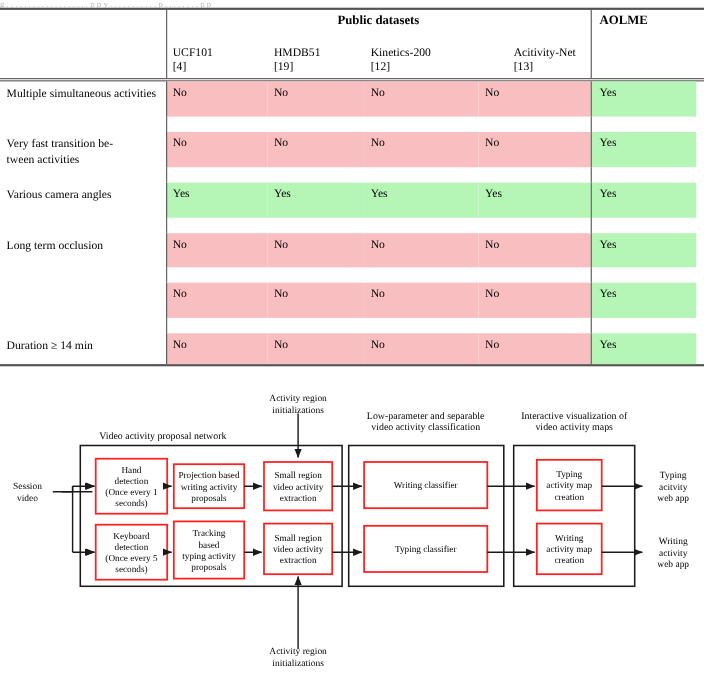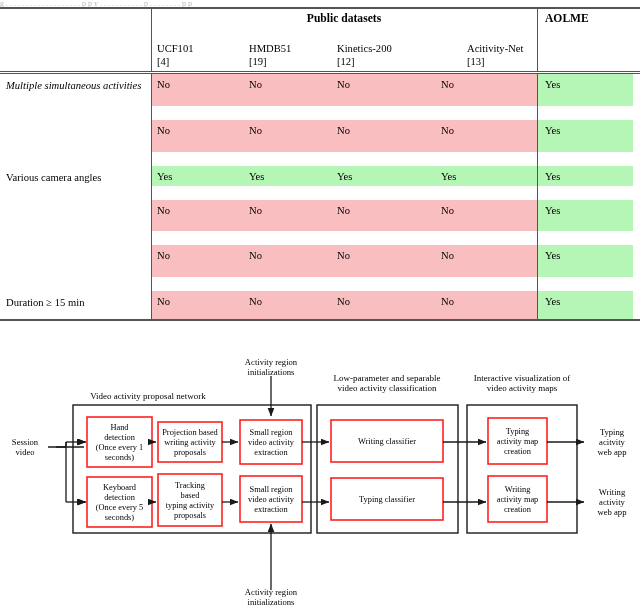--- a/index.html
+++ b/index.html
@@ -25,21 +25,21 @@
       font-weight:bold;font-size:11.6px;}
   .hdr-aolme{position:absolute;left:545px;top:3px;font-weight:bold;font-size:11.6px;}
   .hdr-ds{position:absolute;top:33px;font-size:10.6px;line-height:13px;}
   .hdr-ds .ref{display:block;}
 
   .body{position:relative;width:640px;}
   .rowgrp{position:relative;width:640px;}
   .rowgrp .vline{position:absolute;top:0;bottom:0;width:1px;background:#545454;}
   .band{position:absolute;height:100%;top:0;}
   .label{position:absolute;left:6px;top:5px;width:142px;font-size:10.6px;line-height:13.5px;}
-  .label.just{text-align:justify;text-align-last:left;font-style:italic;}
+  .label.just{text-align:justify;text-align-last:left;}
   .cellval{position:absolute;top:5px;font-size:10.6px;}
   .gap{position:relative;width:640px;}
   .gap .vline{position:absolute;top:0;bottom:0;width:1px;background:#545454;}
 
   
   .diagram{position:absolute;left:0;top:352px;width:640px;height:260px;
       font-family:"Liberation Serif",serif;}
   .diagram svg{display:block;}
   .nodeTxt{font-family:"Liberation Serif",serif;font-size:8.4px;fill:#000;}
   .groupTxt{font-family:"Liberation Serif",serif;font-size:9px;fill:#000;}
@@ -103,31 +103,32 @@
           <div class="vline" style="left: 537px;"></div>
         </div>
         <div class="rowgrp" style="height: 32px;">
           <div class="band" style="left: 151px; width: 92px; background: rgb(249, 190, 192);"></div>
           <div class="band" style="left: 243px; width: 88px; background: rgb(249, 190, 192);"></div>
           <div class="band" style="left: 331px; width: 104px; background: rgb(249, 190, 192);"></div>
           <div class="band" style="left: 435px; width: 102px; background: rgb(249, 190, 192);"></div>
           <div class="band" style="left: 538px; width: 95px; background: rgb(181, 245, 182);"></div>
           <div class="vline" style="left: 151px;"></div>
           <div class="vline" style="left: 537px;"></div>
-          <div class="cellval" style="left: 157px;">No</div>
-          <div class="cellval" style="left: 249px;">No</div>
-          <div class="cellval" style="left: 337px;">No</div>
-          <div class="cellval" style="left: 441px;">No</div>
-          <div class="cellval" style="left: 545px;">Yes</div>
-        </div>
-        <div class="gap" style="height: 14px;">
-          <div class="vline" style="left: 151px;"></div>
-          <div class="vline" style="left: 537px;"></div>
-        </div>
-        <div class="rowgrp" style="height: 20px;">
+          <div class="label just">Very fast transition be-<br>tween activities</div>
+          <div class="cellval" style="left: 157px;">No</div>
+          <div class="cellval" style="left: 249px;">No</div>
+          <div class="cellval" style="left: 337px;">No</div>
+          <div class="cellval" style="left: 441px;">No</div>
+          <div class="cellval" style="left: 545px;">Yes</div>
+        </div>
+        <div class="gap" style="height: 14px;">
+          <div class="vline" style="left: 151px;"></div>
+          <div class="vline" style="left: 537px;"></div>
+        </div>
+        <div class="rowgrp" style="height: 32px;">
           <div class="band" style="left: 151px; width: 92px; background: rgb(181, 245, 182);"></div>
           <div class="band" style="left: 243px; width: 88px; background: rgb(181, 245, 182);"></div>
           <div class="band" style="left: 331px; width: 104px; background: rgb(181, 245, 182);"></div>
           <div class="band" style="left: 435px; width: 102px; background: rgb(181, 245, 182);"></div>
           <div class="band" style="left: 538px; width: 95px; background: rgb(181, 245, 182);"></div>
           <div class="vline" style="left: 151px;"></div>
           <div class="vline" style="left: 537px;"></div>
           <div class="label">Various camera angles</div>
           <div class="cellval" style="left: 157px;">Yes</div>
           <div class="cellval" style="left: 249px;">Yes</div>
@@ -140,20 +141,21 @@
           <div class="vline" style="left: 537px;"></div>
         </div>
         <div class="rowgrp" style="height: 31px;">
           <div class="band" style="left: 151px; width: 92px; background: rgb(249, 190, 192);"></div>
           <div class="band" style="left: 243px; width: 88px; background: rgb(249, 190, 192);"></div>
           <div class="band" style="left: 331px; width: 104px; background: rgb(249, 190, 192);"></div>
           <div class="band" style="left: 435px; width: 102px; background: rgb(249, 190, 192);"></div>
           <div class="band" style="left: 538px; width: 95px; background: rgb(181, 245, 182);"></div>
           <div class="vline" style="left: 151px;"></div>
           <div class="vline" style="left: 537px;"></div>
+          <div class="label">Long term occlusion</div>
           <div class="cellval" style="left: 157px;">No</div>
           <div class="cellval" style="left: 249px;">No</div>
           <div class="cellval" style="left: 337px;">No</div>
           <div class="cellval" style="left: 441px;">No</div>
           <div class="cellval" style="left: 545px;">Yes</div>
         </div>
         <div class="gap" style="height: 14px;">
           <div class="vline" style="left: 151px;"></div>
           <div class="vline" style="left: 537px;"></div>
         </div>
@@ -176,21 +178,21 @@
           <div class="vline" style="left: 537px;"></div>
         </div>
         <div class="rowgrp" style="height: 28px;">
           <div class="band" style="left: 151px; width: 92px; background: rgb(249, 190, 192);"></div>
           <div class="band" style="left: 243px; width: 88px; background: rgb(249, 190, 192);"></div>
           <div class="band" style="left: 331px; width: 104px; background: rgb(249, 190, 192);"></div>
           <div class="band" style="left: 435px; width: 102px; background: rgb(249, 190, 192);"></div>
           <div class="band" style="left: 538px; width: 95px; background: rgb(181, 245, 182);"></div>
           <div class="vline" style="left: 151px;"></div>
           <div class="vline" style="left: 537px;"></div>
-          <div class="label">Duration ≥ 15 min</div>
+          <div class="label">Duration ≥ 14 min</div>
           <div class="cellval" style="left: 157px;">No</div>
           <div class="cellval" style="left: 249px;">No</div>
           <div class="cellval" style="left: 337px;">No</div>
           <div class="cellval" style="left: 441px;">No</div>
           <div class="cellval" style="left: 545px;">Yes</div>
         </div>
       </div>
 
     <div class="rule thick"></div>
   </div>

